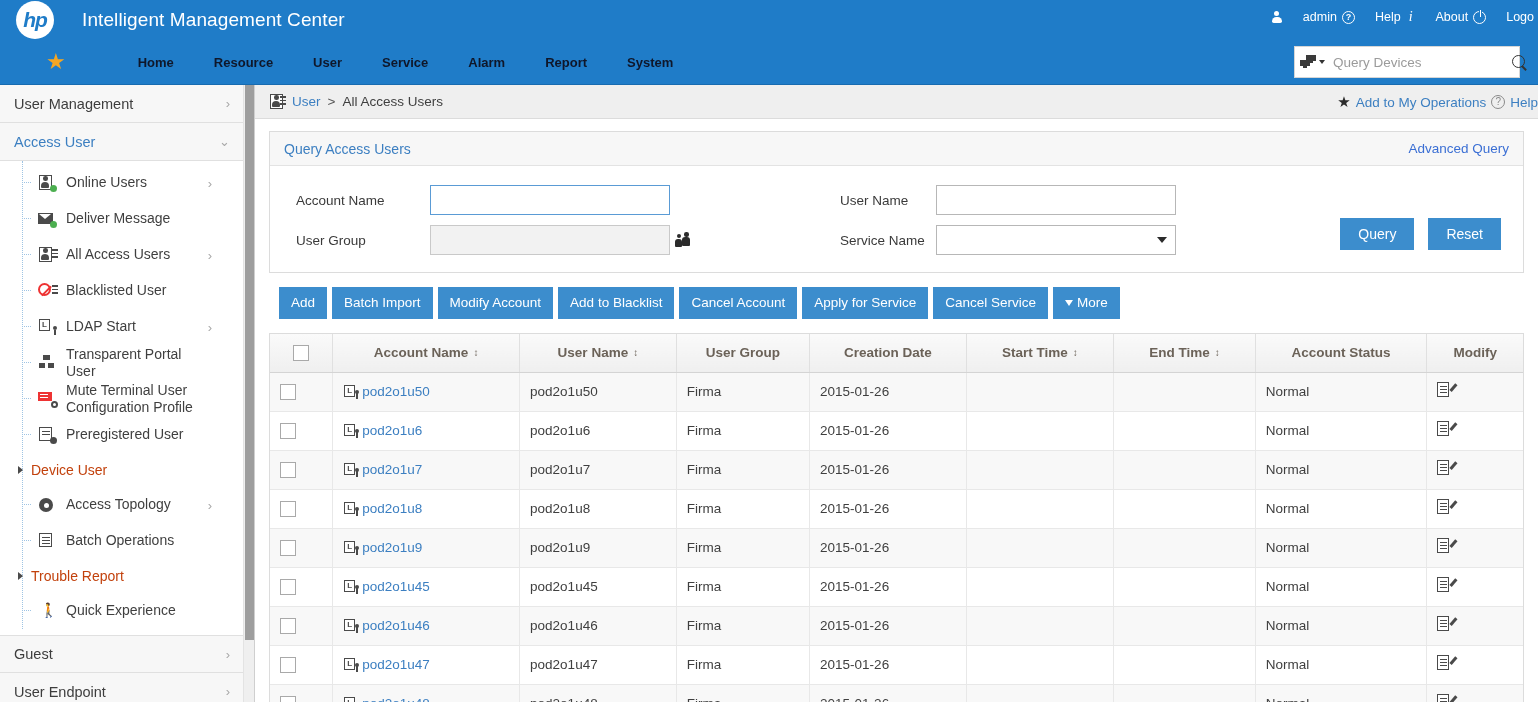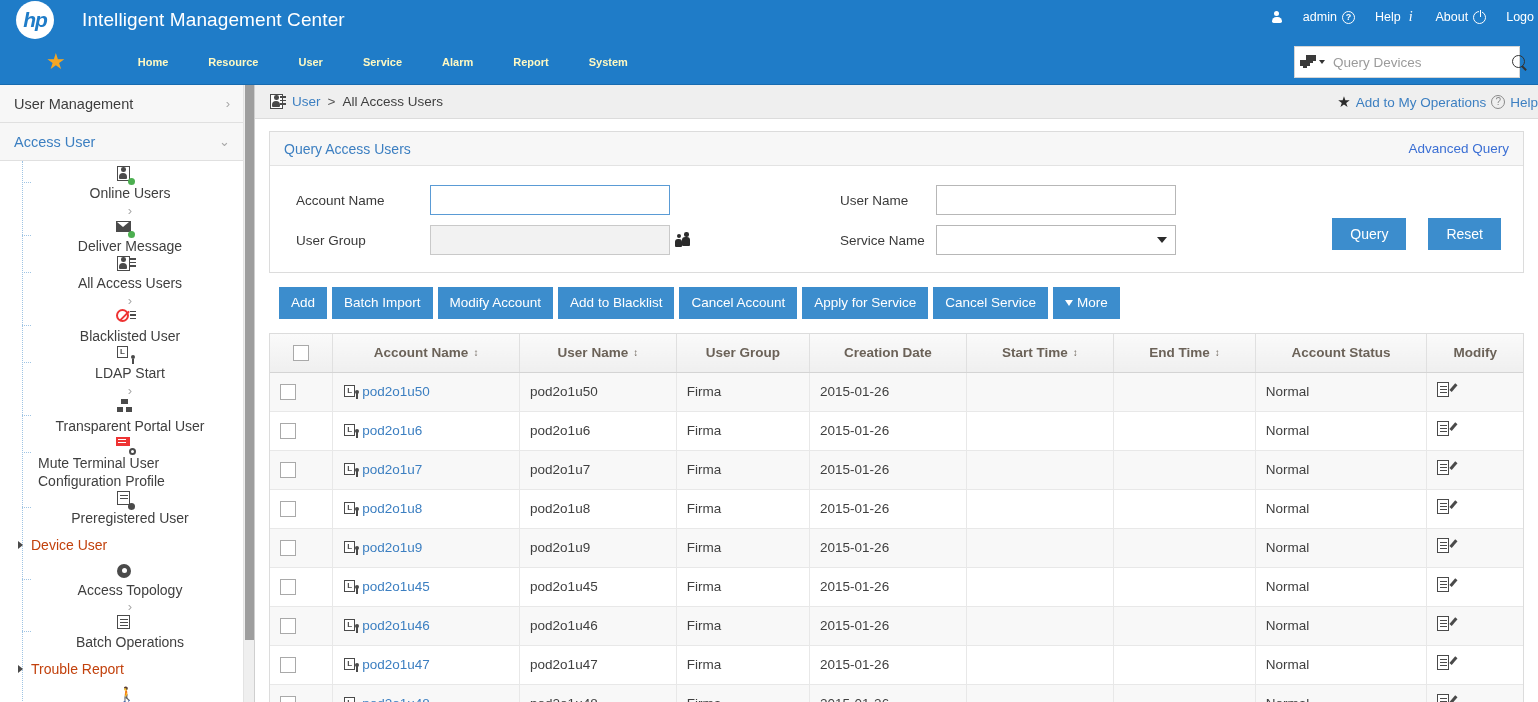--- a/index.html
+++ b/index.html
@@ -75,21 +75,21 @@
     height: 45px; background: #1f7cc8; position: relative;
     display: flex; align-items: center;
     border-bottom: 1px solid #176bb0;
   }
   .star-home {
     margin-left: 46px; font-size: 22px; color: #f5a623; line-height: 1;
     cursor: pointer;
   }
   .nav-items { display:flex; align-items:center; margin-left: 52px; gap: 0; }
   .nav-item {
-    color:#fef9c3; font-size:11px; font-weight: bold;
+    color:#0f172a; font-size:13px; font-weight: bold;
     padding: 0 20px; cursor:pointer; white-space:nowrap;
   }
   .searchwrap {
     position:absolute; right: 18px; top: 6px;
     width: 226px; height: 32px; background:#fff;
     display:flex; align-items:center; border:1px solid #d6d6d6;
   }
   .sw-dev {
     width: 34px; height: 100%; display:flex; align-items:center;
     justify-content:center; gap:2px; flex:0 0 auto;
@@ -147,23 +147,22 @@
   .sb-group.dark { color:#3d3d3d; }
   .sb-group.active { color:#3c7fc1; background:#f7f7f7; }
   .sb-chev { color:#a8a8a8; font-size:13px; }
   .sb-tree { padding: 4px 0 6px 0; position:relative; }
   .sb-tree::before {
     content:""; position:absolute; left:22px; top:0; bottom:6px;
     border-left:1px dotted #9fc4e3;
   }
   .sb-item {
     display:flex; align-items:center; min-height:36px; padding-left:38px;
-    padding-right:22px; font-size:14px; color:#3f3f3f; cursor:pointer;
+    padding-right:32px; font-size:14px; color:#3f3f3f; cursor:pointer;
     position:relative;
-    flex-direction:column;
   }
   .sb-item::before {
     content:""; position:absolute; left:22px; top:17px; width:9px;
     border-top:1px dotted #9fc4e3;
   }
   .sb-item .sbi-icon {
     width:20px; height:18px; flex:0 0 20px; margin-right:8px;
     display:inline-block; position:relative;
   }
   .sb-item .sbi-label { flex:1; line-height:1.25; }
@@ -293,21 +292,21 @@
   .picker .p2::after{content:"";position:absolute;left:0;top:6px;width:8px;height:9px;border-radius:3px 3px 1px 1px;background:#2b2b2b;}
   .qsel {
     width:240px; height:30px; border:1px solid #b7b7b7; background:#fff;
     display:flex; align-items:center; justify-content:flex-end; padding-right:8px;
     cursor:pointer;
   }
   .qsel .dcaret {
     width:0;height:0;border-left:5px solid transparent;border-right:5px solid transparent;
     border-top:6px solid #2b2b2b;
   }
-  .qbtns { position:absolute; right:22px; top:52px; display:flex; gap:22px; }
+  .qbtns { position:absolute; right:22px; top:52px; display:flex; gap:14px; }
   .btn-blue {
     background:#3c8dcd; color:#fff; border:none; font-size:14px;
     padding:9px 18px; cursor:pointer; font-family:"Liberation Sans", sans-serif;
     line-height:1;
   }
 
   
   .toolbar { display:flex; gap:5px; margin: 14px 0 0 24px; flex-wrap:nowrap; }
   .tb-btn {
     background:#3c8dcd; color:#fff; border:none; font-size:13.5px;

